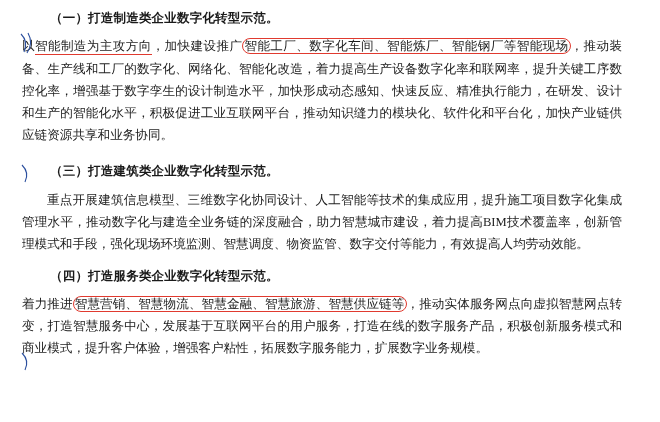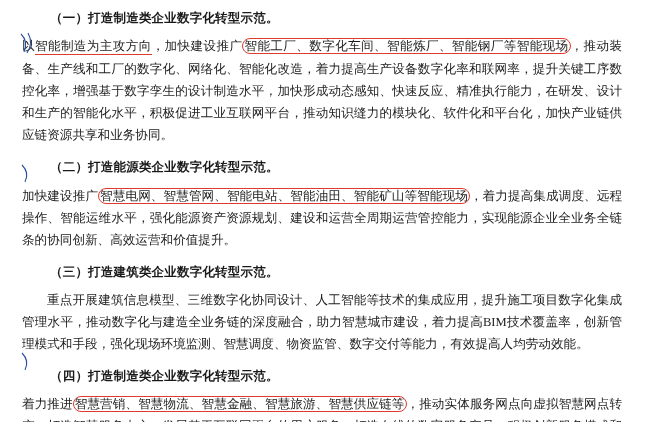--- a/index.html
+++ b/index.html
@@ -72,40 +72,34 @@
 
   <div class="section">
     <div class="heading">（一）打造制造类企业数字化转型示范。</div>
     <div class="para">
       <span>以</span><span class="hl-underline-thick">智能制造为主攻方向</span><span>，加快建设推广</span><span class="hl-box">智能工厂、数字化车间、智能炼厂、智能钢厂等智能现场</span><span>，推动装备、生产线和工厂的数字化、网络化、智能化改造，着力提高生产设备数字化率和联网率，提升关键工序数控化率，增强基于数字孪生的设计制造水平，加快形成动态感知、快速反应、精准执行能力，在研发、设计和生产的智能化水平，积极促进工业互联网平台，推动知识缝力的模块化、软件化和平台化，加快产业链供应链资源共享和业务协同。</span>
     </div>
   </div>
 
   <div class="gap-sm"></div>
 
-  <div class="section">
-    <div class="heading">（二）打造能源类企业数字化转型示范。</div>
-    <div class="para">
-      <span>加快建设推广</span><span class="hl-box">智慧电网、智慧管网、智能电站、智能油田、智能矿山等智能现场</span><span>，着力提高集成调度、远程操作、智能运维水平，强化能源资产资源规划、建设和运营全周期运营管控能力，实现能源企业全业务全链条的协同创新、高效运营和价值提升。</span>
-    </div>
-  </div>
 
   <div class="gap-sm"></div>
 
   <div class="section">
     <div class="heading">（三）打造建筑类企业数字化转型示范。</div>
     <div class="para indent">
       <span>重点开展建筑信息模型、三维数字化协同设计、人工智能等技术的集成应用，提升施工项目数字化集成管理水平，推动数字化与建造全业务链的深度融合，助力智慧城市建设，着力提高BIM技术覆盖率，创新管理模式和手段，强化现场环境监测、智慧调度、物资监管、数字交付等能力，有效提高人均劳动效能。</span>
     </div>
   </div>
 
   <div class="gap-sm"></div>
 
   <div class="section">
-    <div class="heading">（四）打造制造类企业数字化转型示范。</div>
+    <div class="heading">（四）打造服务类企业数字化转型示范。</div>
     <div class="para">
       <span>着力推进</span><span class="hl-box">智慧营销、智慧物流、智慧金融、智慧旅游、智慧供应链等</span><span>，推动实体服务网点向虚拟智慧网点转变，打造智慧服务中心，发展基于互联网平台的用户服务，打造在线的数字服务产品，积极创新服务模式和商业模式，提升客户体验，增强客户粘性，拓展数字服务能力，扩展数字业务规模。</span>
     </div>
   </div>
 
   <svg class="scrawl" style="left:18px; top:30px;" width="22" height="26" viewBox="0 0 22 26">
     <path d="M3 4 C8 9, 9 15, 6 22" stroke="#2b4f9e" stroke-width="1.1" fill="none"></path>
     <path d="M10 3 C14 10, 13 17, 9 23" stroke="#2b4f9e" stroke-width="1.1" fill="none"></path>
   </svg>
   <svg class="scrawl" style="left:18px; top:160px;" width="22" height="26" viewBox="0 0 22 26">

